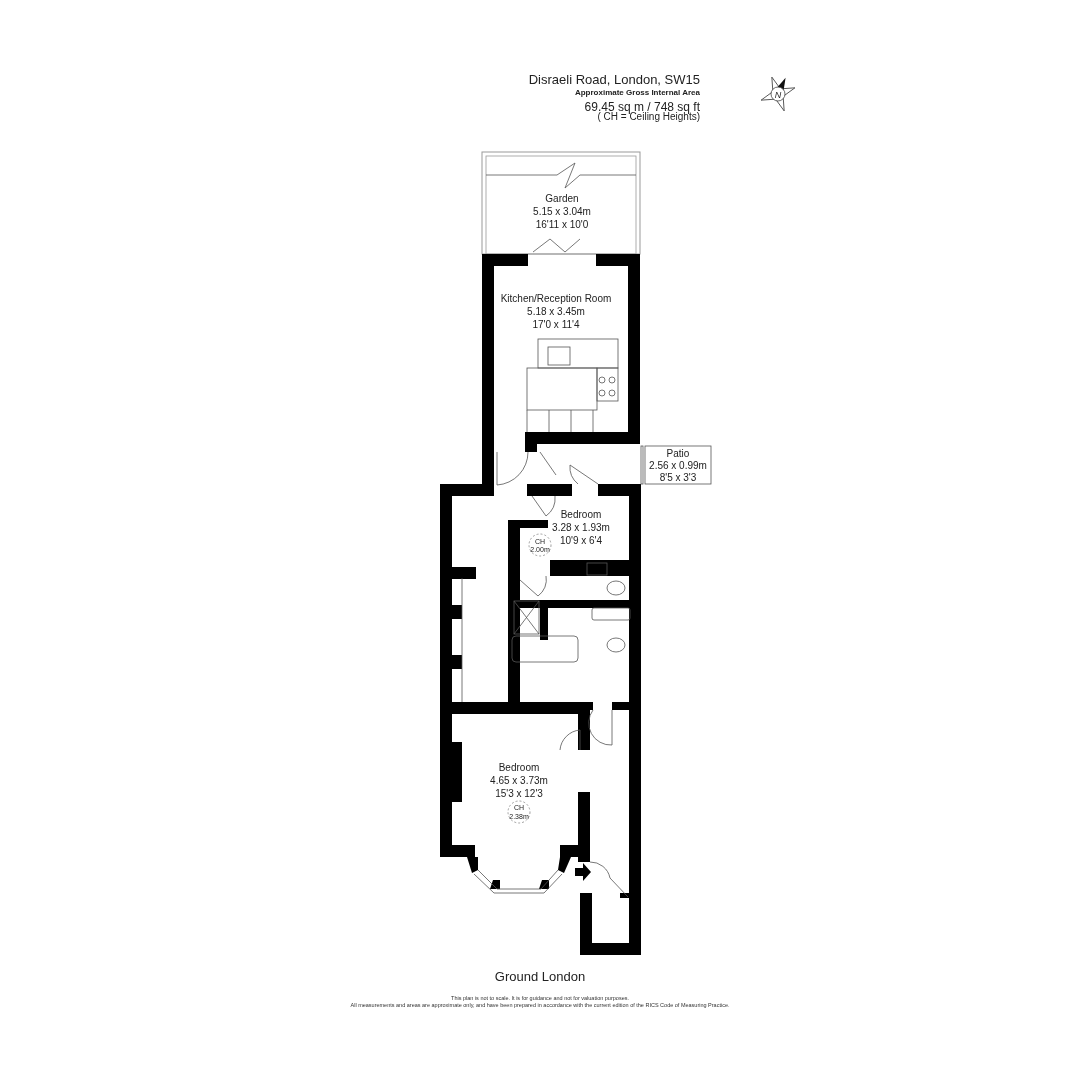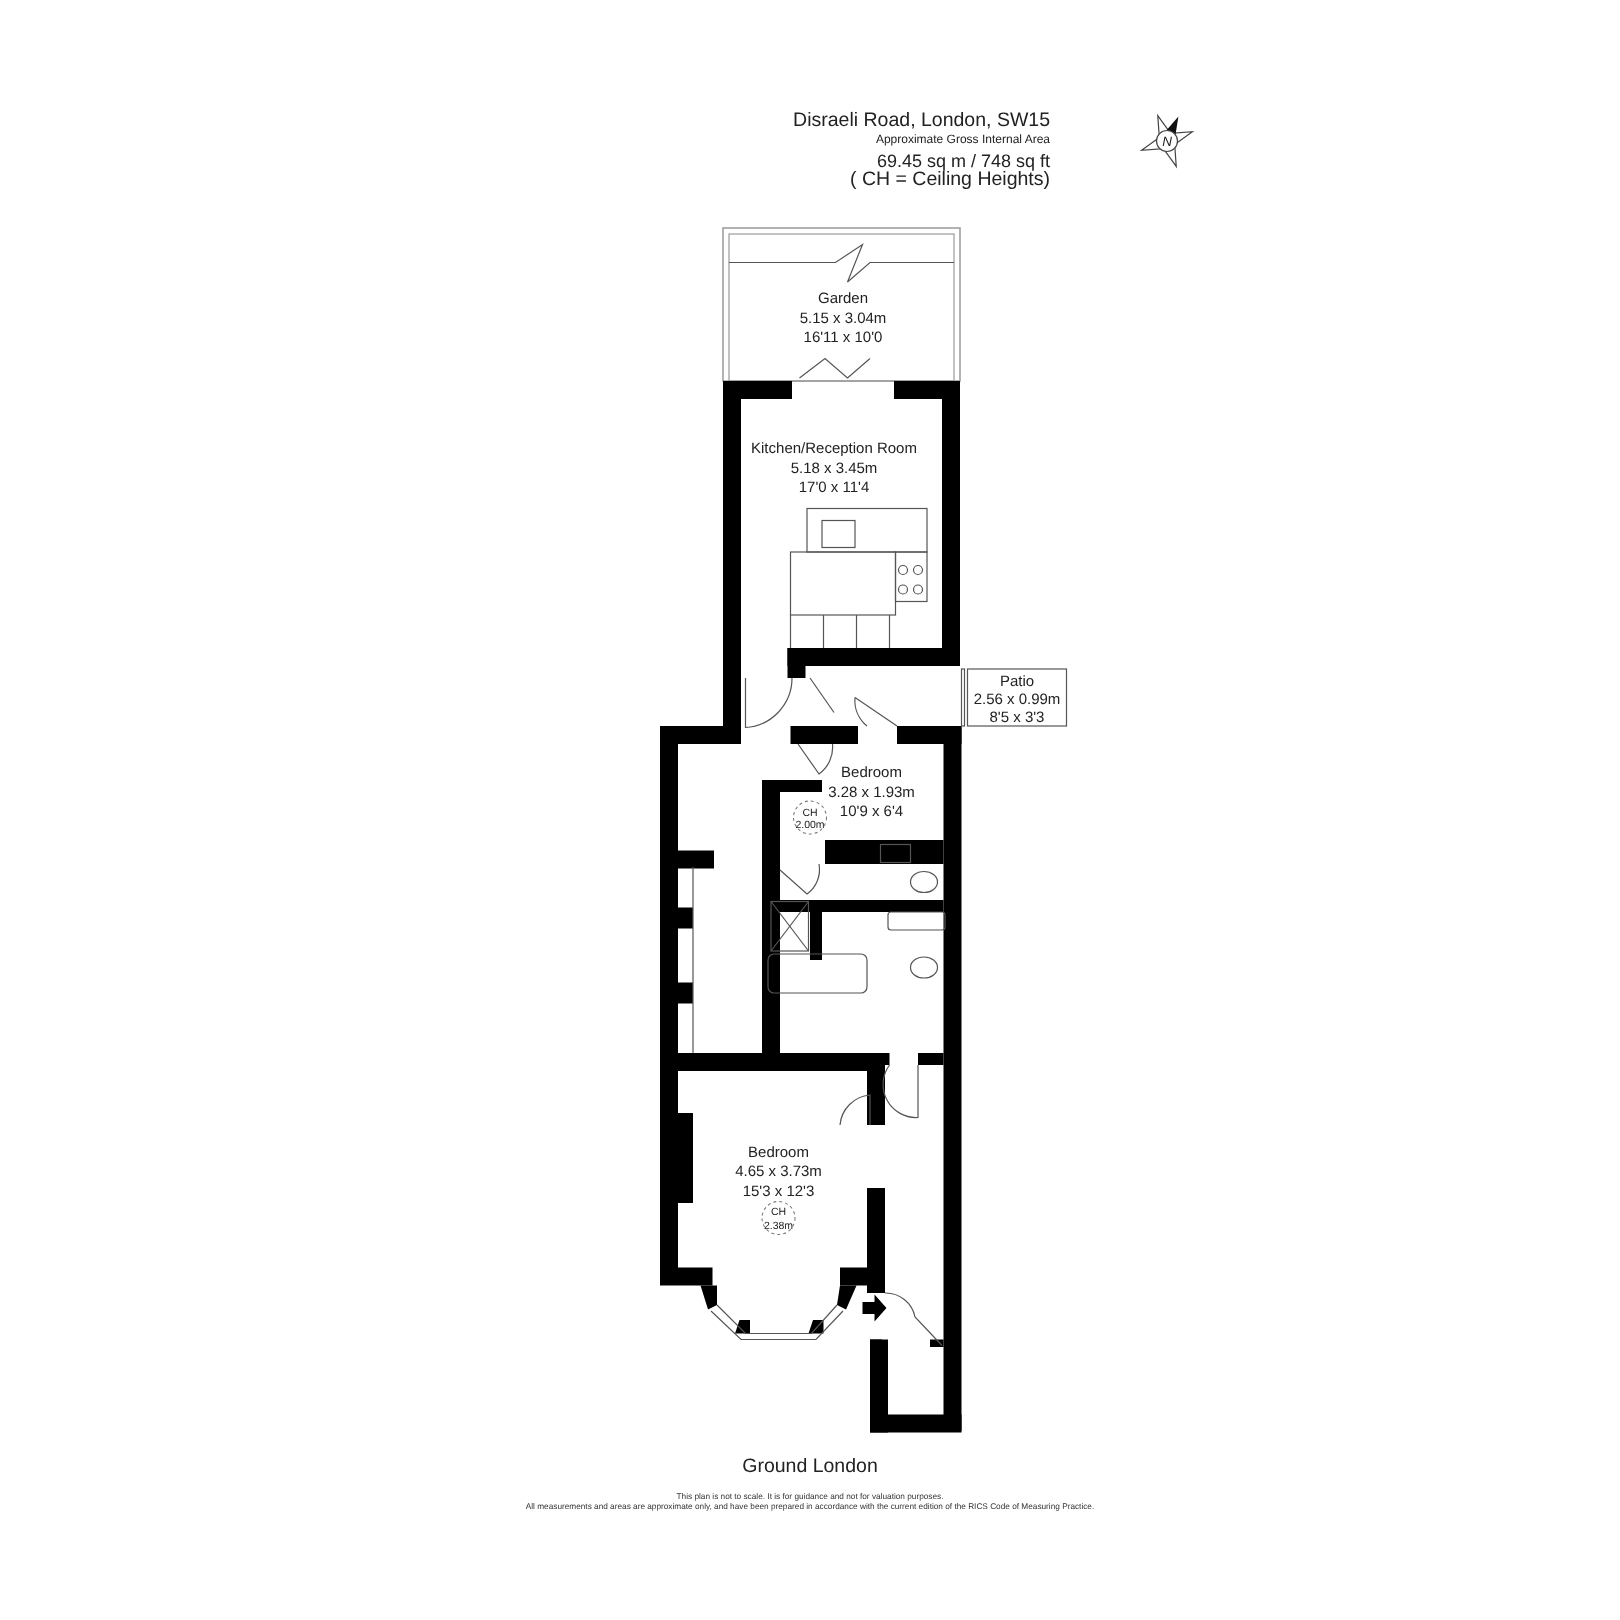--- a/index.html
+++ b/index.html
@@ -1,21 +1,21 @@
 <!DOCTYPE html>
 <html><head>
 <meta charset="utf-8">
 <style>
   html, body { margin:0; padding:0; background:#ffffff; }
   body { width:1080px; height:1080px; position:relative; overflow:hidden; font-family:"Liberation Sans", sans-serif; color:#222; }
   .hdr { position:absolute; left:380px; width:320px; text-align:right; }
   .t-title { top:72px; font-size:13px; }
-  .t-sub { top:88px; font-size:8px; }
+  .t-sub { top:88px; font-size:8px;font-weight:bold; }
   .t-area { top:100px; font-size:12px; }
-  .t-ch { top:111px; font-size:13px; }
+  .t-ch { top:111px; font-size:10px; }
   svg { position:absolute; left:0; top:0; }
   .lbl { font-family:"Liberation Sans", sans-serif; fill:#222; text-anchor:middle; }
   .floor { position:absolute; left:380px; width:320px; text-align:center; top:969px; font-size:13px; }
   .disc { position:absolute; left:200px; width:680px; text-align:center; font-size:5.5px; color:#333; }
 </style>
 </head>
 <body>
 
 <div class="hdr t-title">Disraeli Road, London, SW15</div>
 <div class="hdr t-sub">Approximate Gross Internal Area</div>

